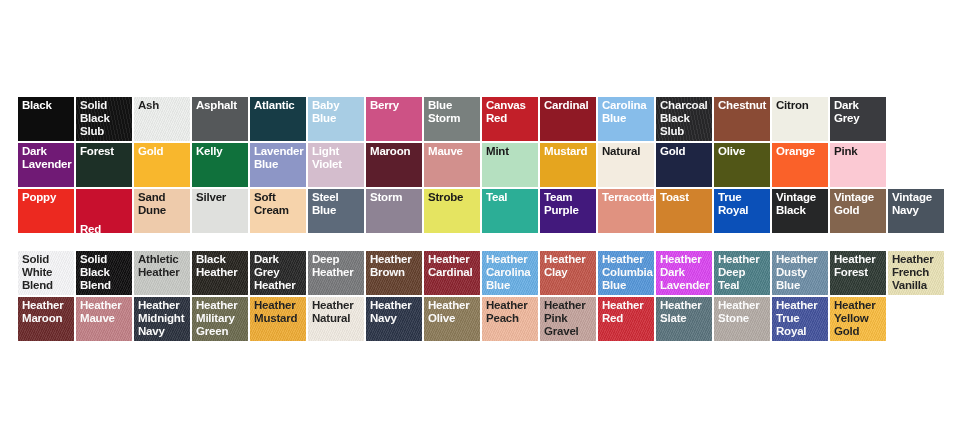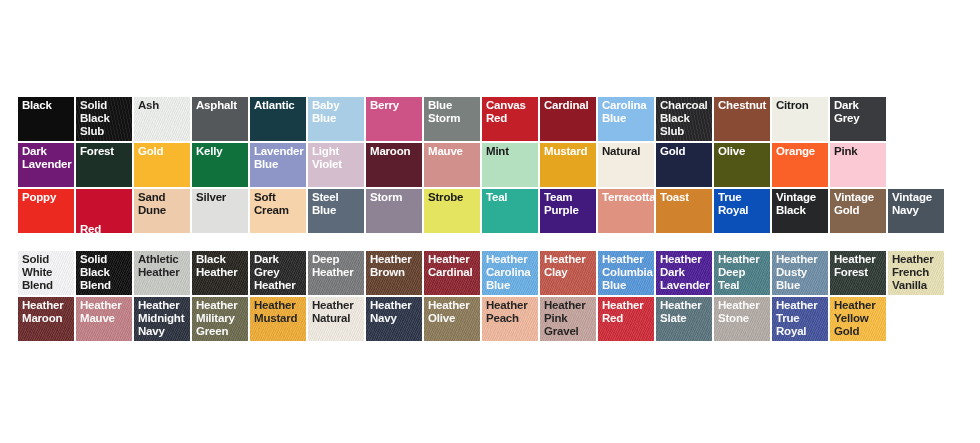--- a/index.html
+++ b/index.html
@@ -251,21 +251,21 @@
         </div>
         <div class="swatch heather-tex" style="background: rgb(104, 174, 227);">
           <div class="swatch-label" style="color: rgb(255, 255, 255);">Heather Carolina Blue</div>
         </div>
         <div class="swatch heather-tex" style="background: rgb(192, 86, 74);">
           <div class="swatch-label" style="color: rgb(255, 255, 255);">Heather Clay</div>
         </div>
         <div class="swatch heather-tex" style="background: rgb(85, 150, 216);">
           <div class="swatch-label" style="color: rgb(255, 255, 255);">Heather Columbia Blue</div>
         </div>
-        <div class="swatch heather-tex" style="background: #4c1d95; padding-left: 37px;">
+        <div class="swatch heather-tex" style="background: #d946ef; padding-left: 37px;">
           <div class="swatch-label" style="color: rgb(255, 255, 255);">Heather Dark Lavender</div>
         </div>
         <div class="swatch heather-tex" style="background: rgb(76, 126, 134);">
           <div class="swatch-label" style="color: rgb(255, 255, 255);">Heather Deep Teal</div>
         </div>
         <div class="swatch heather-tex" style="background: rgb(109, 141, 165);">
           <div class="swatch-label" style="color: rgb(255, 255, 255);">Heather Dusty Blue</div>
         </div>
         <div class="swatch heather-tex" style="background: rgb(47, 58, 52);">
           <div class="swatch-label" style="color: rgb(255, 255, 255);">Heather Forest</div>

